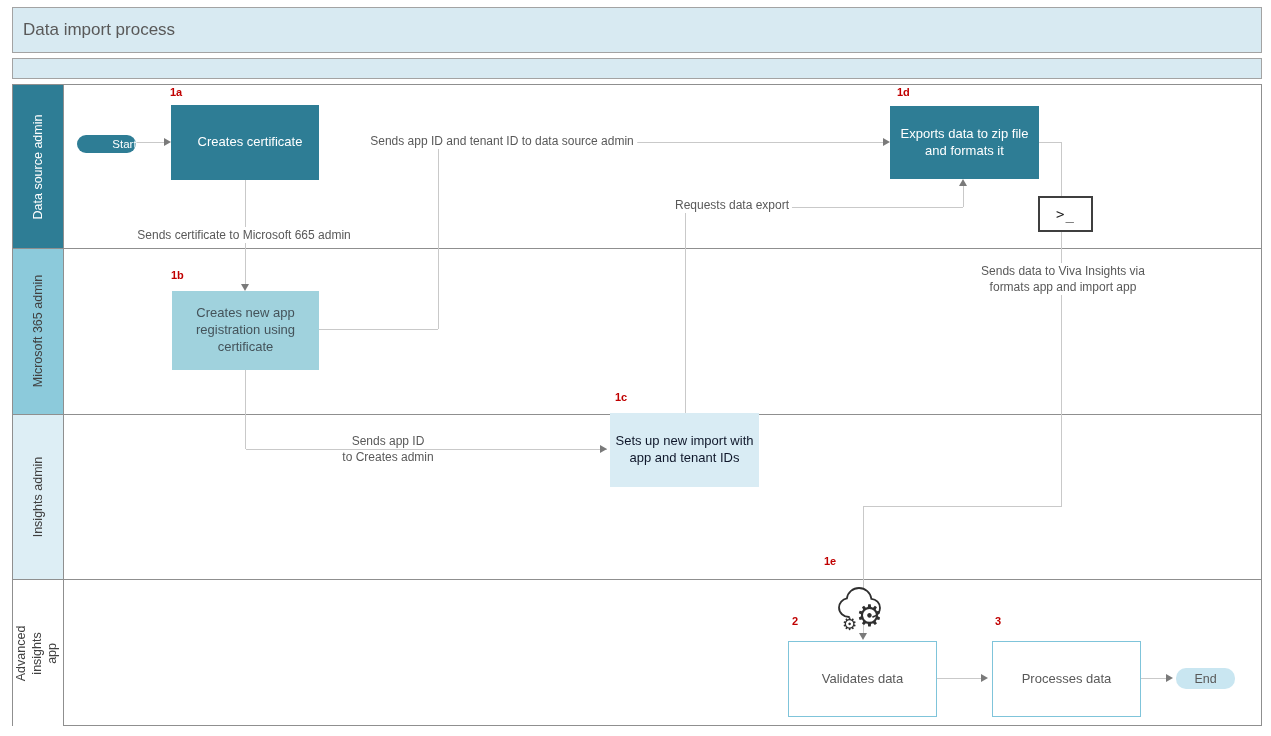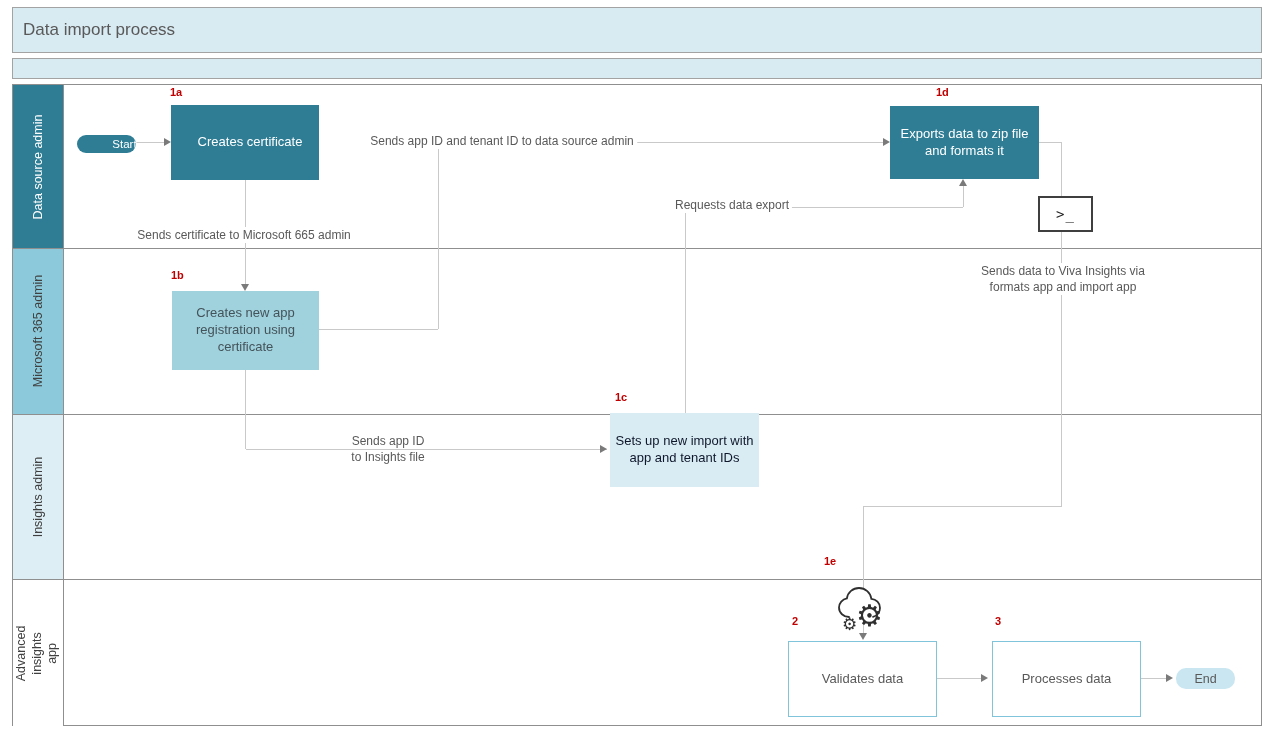--- a/index.html
+++ b/index.html
@@ -122,21 +122,21 @@
   <div class="ln" style="left:937px; top:678px; width:47px; height:1px;"></div>
   <div class="ah ar" style="left:981px; top:674px;"></div>
   <div class="ln" style="left:1141px; top:678px; width:29px; height:1px;"></div>
   <div class="ah ar" style="left:1166px; top:674px;"></div>
 
   <div class="elabel" style="left:244px; top:227px;">Sends certificate to Microsoft 665 admin</div>
   <div class="elabel" style="left:502px; top:133px;">Sends app ID and tenant ID to data source admin</div>
   <div class="elabel" style="left:732px; top:197px;">Requests data export</div>
   <div class="elabel nobg" style="left:388px; top:433px;">
     <span>Sends app ID</span><br>
-    <span>to Insights file</span>
+    <span>to Creates admin</span>
   </div>
   <div class="elabel" style="left:1063px; top:263px;">
     <span>Sends data to Viva Insights via</span><br>
     <span>formats app and import app</span>
   </div>
 
   <div class="pill start" style="left:77px; top:135px; width:59px; height:18px;">Start</div>
   <div class="node teal" style="left:171px; top:105px; width:148px; height:75px;padding-left:14px;">Creates certificate</div>
   <div class="node blue" style="left:172px; top:291px; width:147px; height:79px;">Creates new app registration using certificate</div>
   <div class="node pale" style="left:610px; top:413px; width:149px; height:74px;">Sets up new import with app and tenant IDs</div>
@@ -150,18 +150,18 @@
     <svg width="56" height="58" viewBox="0 0 56 58">
       <path d="M14 34 c-5.5 0 -10 -4.2 -10 -9.4 0 -4.6 3.4 -8.4 7.9 -9.2 C12.8 9.3 17.9 5 24 5 c6.3 0 11.6 4.7 12.4 10.9 4.8 0.3 8.6 4.2 8.6 9 0 4.3 -3 7.9 -7 8.9" fill="#ffffff" stroke="#2f2f2f" stroke-width="1.8" stroke-linecap="round"></path>
     </svg>
     <span class="gear big">⚙</span>
     <span class="gear small">⚙</span>
   </div>
 
   <div class="step" style="left:170px; top:86px;">1a</div>
   <div class="step" style="left:171px; top:269px;">1b</div>
   <div class="step" style="left:615px; top:391px;">1c</div>
-  <div class="step" style="left:936px; top:86px;">1d</div>
+  <div class="step" style="left:897px; top:86px;">1d</div>
   <div class="step" style="left:824px; top:555px;">1e</div>
   <div class="step" style="left:792px; top:615px;">2</div>
   <div class="step" style="left:995px; top:615px;">3</div>
 
 </div>
 
 </body></html>

